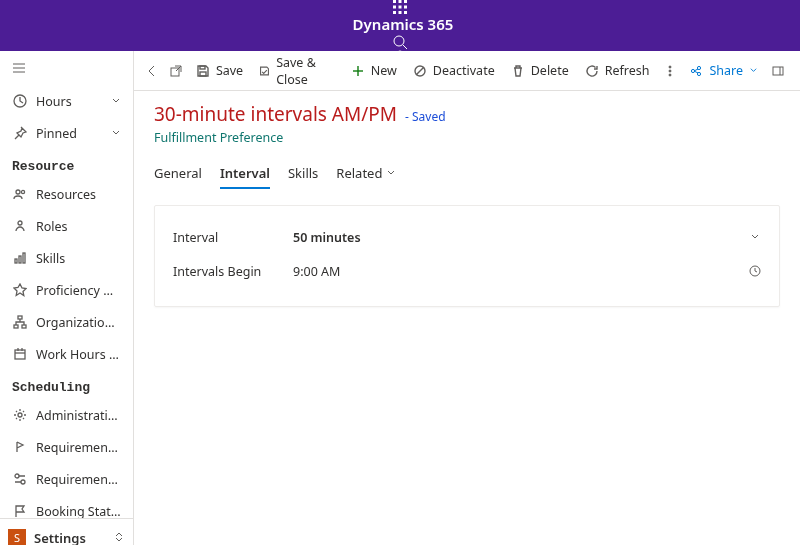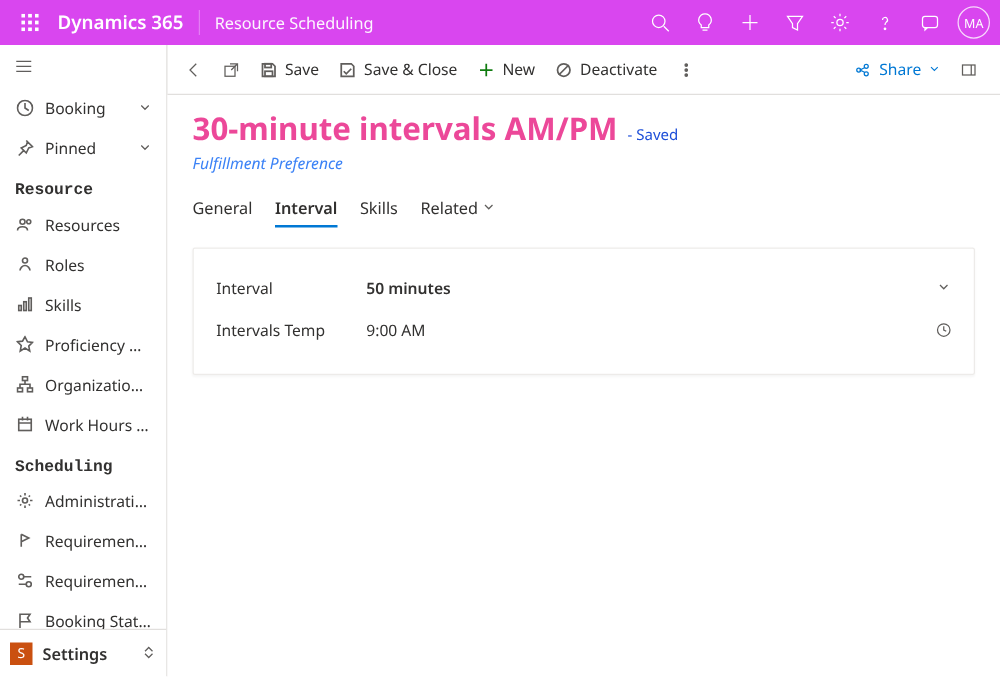--- a/index.html
+++ b/index.html
@@ -1,19 +1,19 @@
 <!DOCTYPE html>
 <html><head>
 <meta charset="utf-8">
 <style>
   * { box-sizing: border-box; font-family: "Segoe UI", -apple-system, system-ui, sans-serif; }
   html, body { margin: 0; padding: 0; width: 800px; height: 545px; overflow: hidden; background: #fff; color: #323130; font-size: 13px; }
 
   
-  .topbar { height: 36px; background: #d946ef; color: #fff; display: flex; align-items: center; padding: 0 8px; }
+  .topbar { height: 51px; background: #4c1d95; color: #fff; display: flex; align-items: center; padding: 0 8px; flex-direction: column; }
   .waffle { width: 32px; height: 40px; display: flex; align-items: center; justify-content: center; cursor: pointer; }
   .waffle svg { width: 14px; height: 14px; }
   .brand { font-weight: 600; font-size: 15px; margin-left: 6px; }
   .divider-v { width: 1px; height: 20px; background: rgba(255,255,255,0.3); margin: 0 12px; }
   .app-name { font-size: 13px; opacity: 0.95; }
   .spacer { flex: 1; }
   .top-icon { width: 36px; height: 40px; display: flex; align-items: center; justify-content: center; cursor: pointer; }
   .top-icon svg { width: 16px; height: 16px; stroke: #fff; fill: none; }
   .avatar { width: 26px; height: 26px; border-radius: 50%; border: 1px solid rgba(255,255,255,0.8); display: flex; align-items: center; justify-content: center; font-size: 10px; margin-left: 4px; }
 
@@ -47,23 +47,23 @@
   .cmd-btn.new svg { stroke:#107c10; }
   .cmd-sep { flex:1; }
   .cmd-share { display:inline-flex; align-items:center; gap:6px; cursor:pointer; padding:0 8px; color:#0078d4; font-size:12.5px;}
   .cmd-share svg { width:14px; height:14px; stroke:#0078d4; fill:none;}
   .cmd-iconbtn { width:30px; height:40px; display:inline-flex; align-items:center; justify-content:center; cursor:pointer;}
   .cmd-iconbtn svg { width:14px; height:14px; stroke:#605e5c; fill:none; }
 
   
   .page { padding: 10px 20px; flex:1; overflow:auto; background:#fff;}
   .title-row { display:flex; align-items:baseline; gap:8px;}
-  .title { font-size:25px; font-weight:700; color:#ec4899; }
+  .title { font-size:19px; font-weight:400; color:#b91c1c; }
   .saved { font-size:12px; color:#1d4ed8; }
-  .subtitle { font-size:12.5px; color:#3b82f6; margin-top:2px;font-style:italic; }
+  .subtitle { font-size:12.5px; color:#0f766e; margin-top:2px; }
 
   
   .tabs { display:flex; gap:18px; margin-top:14px; border-bottom:1px solid transparent; }
   .tab { font-size:13px; padding:4px 0 6px; cursor:pointer; color:#323130; position:relative;}
   .tab.active { font-weight:600; }
   .tab.active::after { content:""; position:absolute; left:0; right:0; bottom:-1px; height:2px; background:#0078d4;}
   .tab .chev { display:inline-block; margin-left:4px; }
   .tab .chev svg { width:10px; height:10px; stroke:#605e5c; fill:none;}
 
   
@@ -91,21 +91,20 @@
           <rect x="5.5" y="5.5" width="3" height="3"></rect>
           <rect x="11" y="5.5" width="3" height="3"></rect>
           <rect x="0" y="11" width="3" height="3"></rect>
           <rect x="5.5" y="11" width="3" height="3"></rect>
           <rect x="11" y="11" width="3" height="3"></rect>
         </g>
       </svg>
   </div>
   <div class="brand">Dynamics 365</div>
   <div class="divider-v"></div>
-  <div class="app-name">Resource Scheduling</div>
   <div class="spacer"></div>
   <div class="top-icon">
       <svg viewBox="0 0 16 16">
         <circle cx="7" cy="7" r="5"></circle>
         <line x1="11" y1="11" x2="15" y2="15"></line>
       </svg>
     </div>
   <div class="top-icon">
       <svg viewBox="0 0 16 16">
         <path d="M8 1a5 5 0 0 1 3 9v2H5v-2a5 5 0 0 1 3-9z"></path>
@@ -155,21 +154,21 @@
         </svg>
     </div>
     <div class="nav-scroll">
       <div class="nav-item">
         <span class="nav-icon">
             <svg viewBox="0 0 14 14">
               <circle cx="7" cy="7" r="6"></circle>
               <path d="M7 3v4l3 2"></path>
             </svg>
           </span>
-        <span class="nav-label">Booking</span>
+        <span class="nav-label">Hours</span>
         <span class="nav-caret"><svg viewBox="0 0 10 10">
               <path d="M2 3l3 3 3-3"></path>
             </svg></span>
       </div>
       <div class="nav-item">
         <span class="nav-icon">
             <svg viewBox="0 0 14 14">
               <path d="M8 1l5 5-3 1-2 4-2-2-4 4 4-4-2-2 4-2 1-3z"></path>
             </svg>
           </span>
@@ -322,20 +321,32 @@
             <line x1="2" y1="7" x2="12" y2="7"></line>
           </svg>
           <span>New</span>
         </div>
       <div class="cmd-btn">
           <svg viewBox="0 0 14 14">
             <circle cx="7" cy="7" r="5"></circle>
             <line x1="3" y1="11" x2="11" y2="3"></line>
           </svg>
           <span>Deactivate</span>
+        </div>
+      <div class="cmd-btn">
+          <svg viewBox="0 0 14 14">
+            <path d="M3 4h8M5 4V2h4v2M4 4l1 8h4l1-8"></path>
+          </svg>
+          <span>Delete</span>
+        </div>
+      <div class="cmd-btn">
+          <svg viewBox="0 0 14 14">
+            <path d="M12 7a5 5 0 1 1-1.5-3.5M12 2v3h-3"></path>
+          </svg>
+          <span>Refresh</span>
         </div>
       <div class="cmd-iconbtn">
           <svg viewBox="0 0 14 14">
             <circle cx="7" cy="3" r="1" fill="#605e5c"></circle>
             <circle cx="7" cy="7" r="1" fill="#605e5c"></circle>
             <circle cx="7" cy="11" r="1" fill="#605e5c"></circle>
           </svg>
         </div>
       <div class="cmd-sep"></div>
       <div class="cmd-share">
@@ -379,21 +390,21 @@
           <div class="field">
             <div class="field-label">Interval</div>
             <div class="field-value">50 minutes</div>
             <div class="field-tail">
                 <svg viewBox="0 0 12 12">
                   <path d="M3 4l3 3 3-3"></path>
                 </svg>
               </div>
           </div>
           <div class="field">
-            <div class="field-label">Intervals Temp</div>
+            <div class="field-label">Intervals Begin</div>
             <div class="field-value normal">9:00 AM</div>
             <div class="field-tail">
                 <svg viewBox="0 0 12 12">
                   <circle cx="6" cy="6" r="5"></circle>
                   <path d="M6 3v3l2 1"></path>
                 </svg>
               </div>
           </div>
         </div>
       </div>

